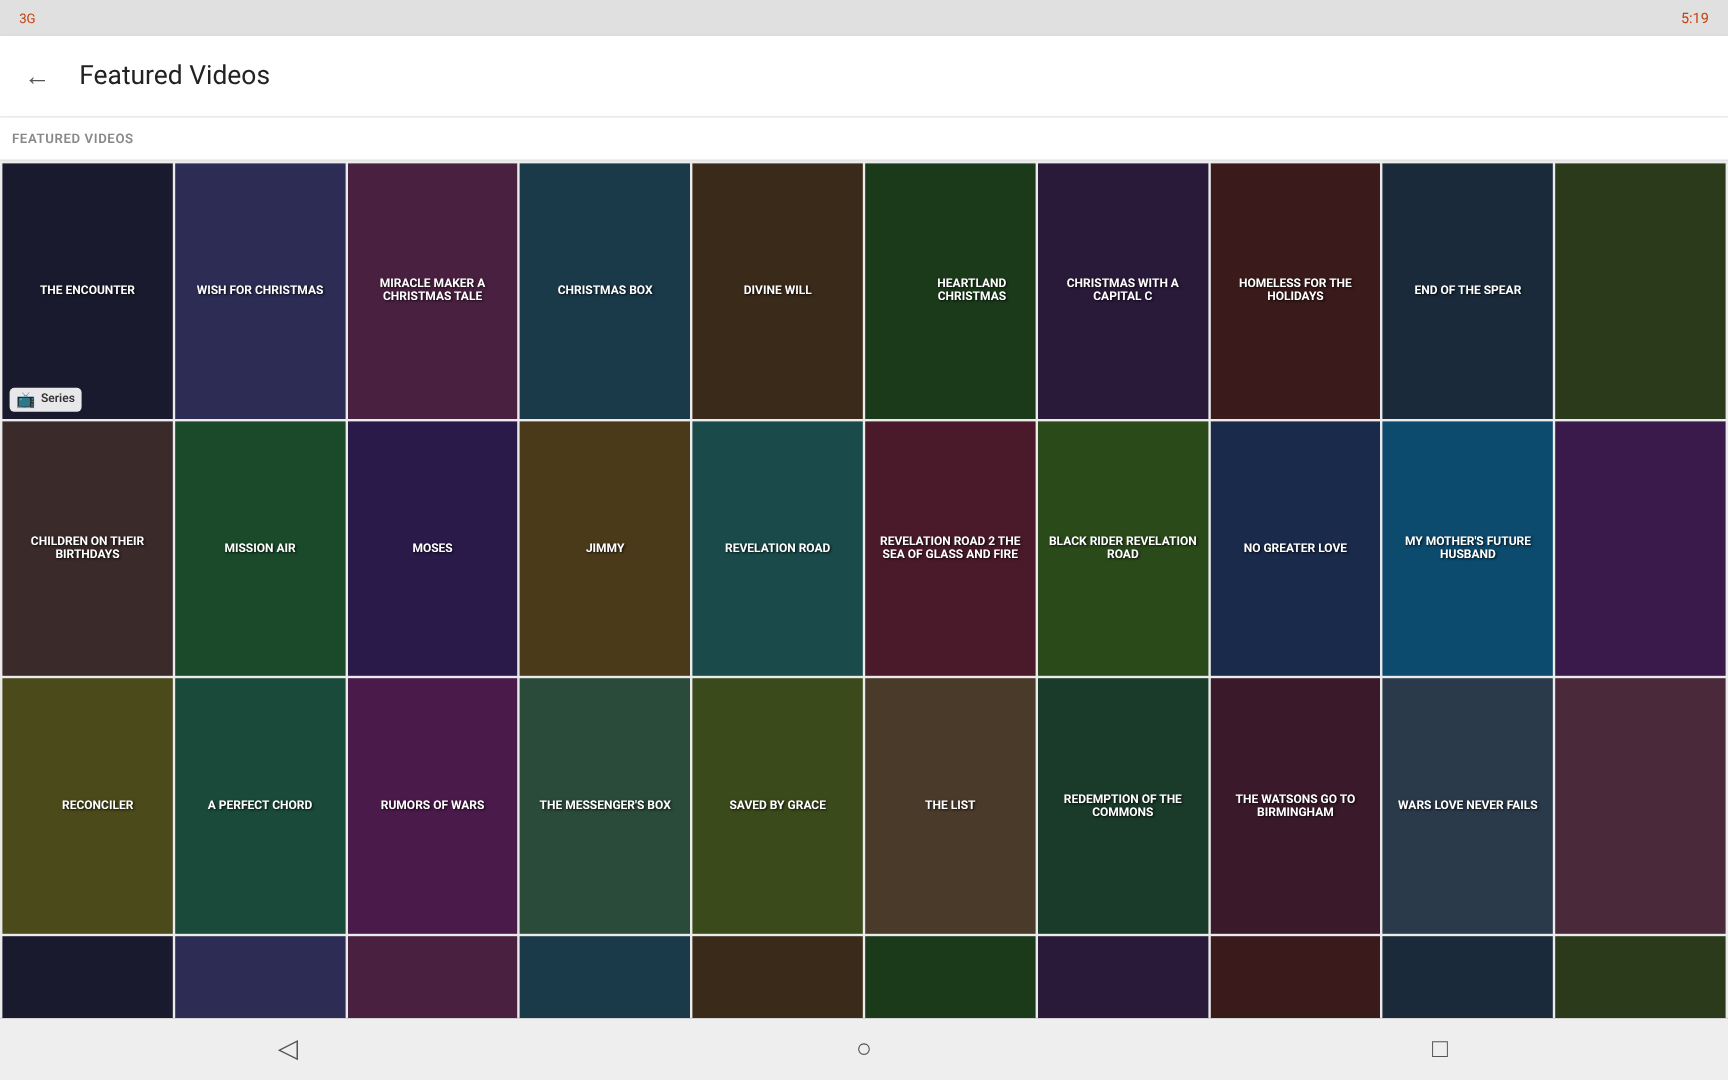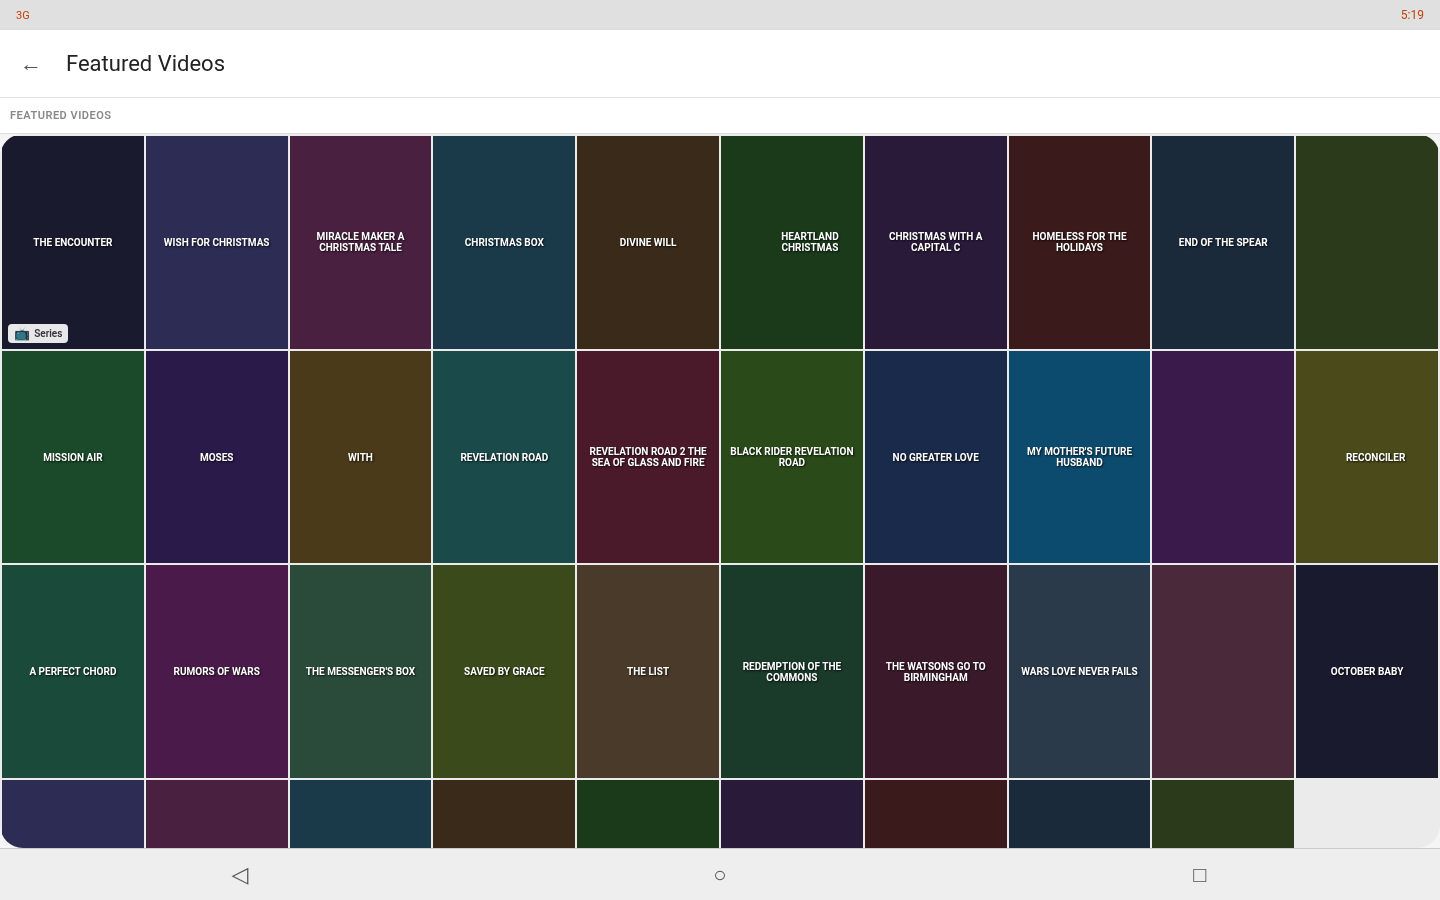--- a/index.html
+++ b/index.html
@@ -63,21 +63,20 @@
       letter-spacing: 0.5px;
       text-transform: uppercase;
     }
 
     
     .grid-container {
       height: calc(900px - 30px - 68px - 36px - 52px);
       overflow-y: auto;
       background: #ebebeb;
       padding: 2px;
-      border-radius: 23px;
     }
 
     .grid {
       display: grid;
       grid-template-columns: repeat(10, 1fr);
       gap: 2px;
     }
 
     .grid-item {
       position: relative;
@@ -218,28 +217,31 @@
       </div>
       <div class="grid-item c8">
         <div class="poster">HOMELESS FOR THE HOLIDAYS</div>
       </div>
       <div class="grid-item c9">
         <div class="poster">END OF THE SPEAR</div>
       </div>
       <div class="grid-item c10">
         <div class="poster"></div>
       </div>
+      <div class="grid-item c11">
+        <div class="poster">CHILDREN ON THEIR BIRTHDAYS</div>
+      </div>
       <div class="grid-item c12">
         <div class="poster">MISSION AIR</div>
       </div>
       <div class="grid-item c13">
         <div class="poster">MOSES</div>
       </div>
       <div class="grid-item c14">
-        <div class="poster">WITH</div>
+        <div class="poster">JIMMY</div>
       </div>
       <div class="grid-item c15">
         <div class="poster">REVELATION ROAD</div>
       </div>
       <div class="grid-item c16">
         <div class="poster">REVELATION ROAD 2 THE SEA OF GLASS AND FIRE</div>
       </div>
       <div class="grid-item c17">
         <div class="poster">BLACK RIDER REVELATION ROAD</div>
       </div>

